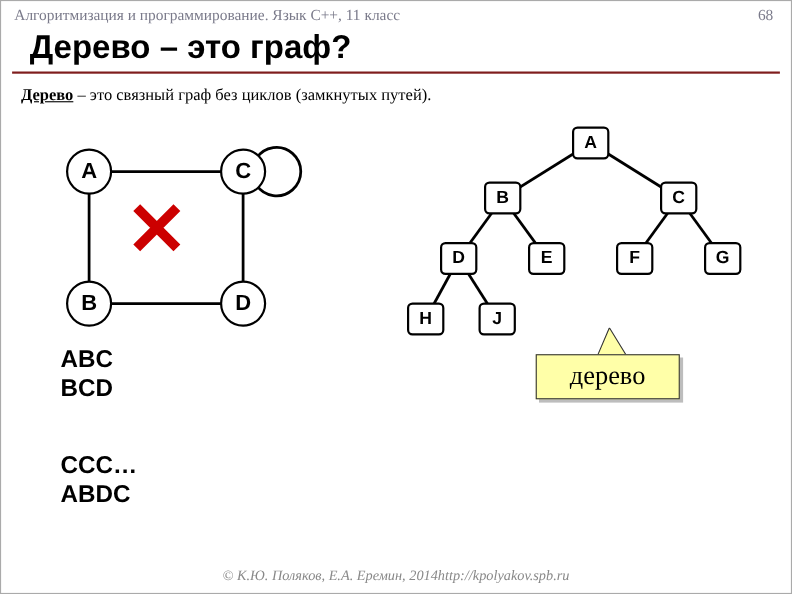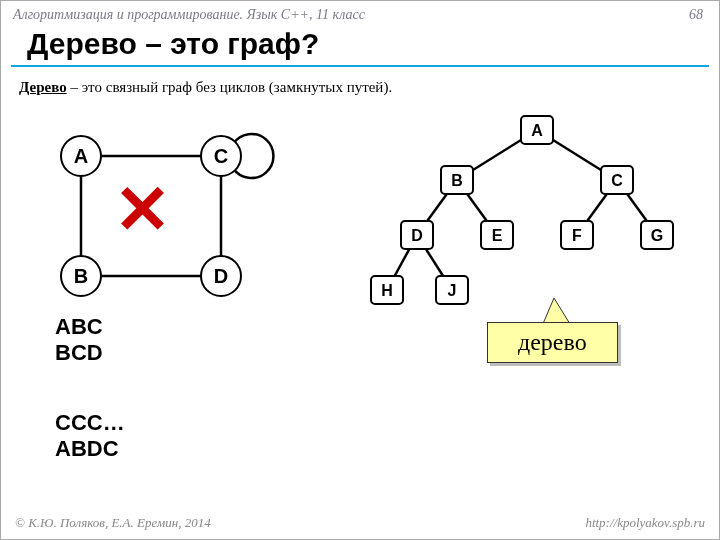--- a/index.html
+++ b/index.html
@@ -1,35 +1,35 @@
 <!DOCTYPE html>
 <html><head>
 <meta charset="utf-8">
 <style>
   * { box-sizing: border-box; }
   body { margin: 0; font-family: Arial, sans-serif; background: #fff; width: 720px; height: 540px; position: relative; }
   .slide { width: 720px; height: 540px; position: relative; border: 1px solid #aaa; }
-  .header { display: flex; justify-content: space-between; padding: 6px 16px 2px 12px; font-style: italic; color: #7a7a8a; font-size: 14px; font-family: "Times New Roman", serif; text-align: right; }
-  .title { font-size: 30px; font-weight: bold; font-family: Arial, sans-serif; padding: 2px 12px 4px 16px; border-bottom: 2px solid #0ea5e9; margin: 0 10px 8px 10px; }
+  .header { display: flex; justify-content: space-between; padding: 6px 16px 2px 12px; color: #7a7a8a; font-size: 14px; font-family: "Times New Roman", serif; text-align: right; }
+  .title { font-size: 30px; font-weight: bold; font-family: Arial, sans-serif; padding: 2px 12px 4px 16px; border-bottom: 2px solid #7f1d1d; margin: 0 10px 8px 10px; }
   .subtitle { font-family: "Times New Roman", serif; font-size: 15px; padding: 4px 18px; }
   .subtitle .bold { font-weight: bold; text-decoration: underline; }
   .content { position: relative; height: 360px; }
   svg.graph1, svg.graph2 { position: absolute; }
   .graph1 { left: 50px; top: 26px; }
   .graph2 { left: 356px; top: 10px; }
   .cross { position: absolute; left: 113px; top: 75px; color: #c00; font-size: 68px; font-weight: bold; line-height: 1; }
   .paths { position: absolute; left: 54px; top: 214px; display: flex; gap: 44px; font-family: Arial, sans-serif; font-size: 22px; font-weight: bold; flex-direction: column; }
   .paths > div { text-align: left; }
   .callout { position: absolute; left: 486px; top: 222px; }
   .callout-box {
     background: #ffffa8; border: 1px solid #333; padding: 6px 30px;
     font-family: "Times New Roman", serif; font-size: 24px; position: relative;
     box-shadow: 3px 3px 0 #bdbdbd;
   }
-  .footer { position: absolute; bottom: 8px; left: 0; right: 0; display: flex; justify-content: space-between; padding: 0 14px; font-style: italic; color: #888; font-size: 13px; font-family: "Times New Roman", serif; }
+  .footer { position: absolute; bottom: 8px; left: 0; right: 0; display: flex; justify-content: center; padding: 0 14px; font-style: italic; color: #888; font-size: 13px; font-family: "Times New Roman", serif; }
   .node { stroke: #000; fill: #fff; stroke-width: 2; }
   .ntext { font-family: Arial, sans-serif; font-weight: bold; text-anchor: middle; dominant-baseline: central; }
   line.e, path.e { stroke: #000; stroke-width: 2.5; fill: none; }
 </style>
 </head>
 <body>
 
 <div class="slide">
   <div class="header">
     <span>Алгоритмизация и программирование. Язык C++, 11 класс</span>

